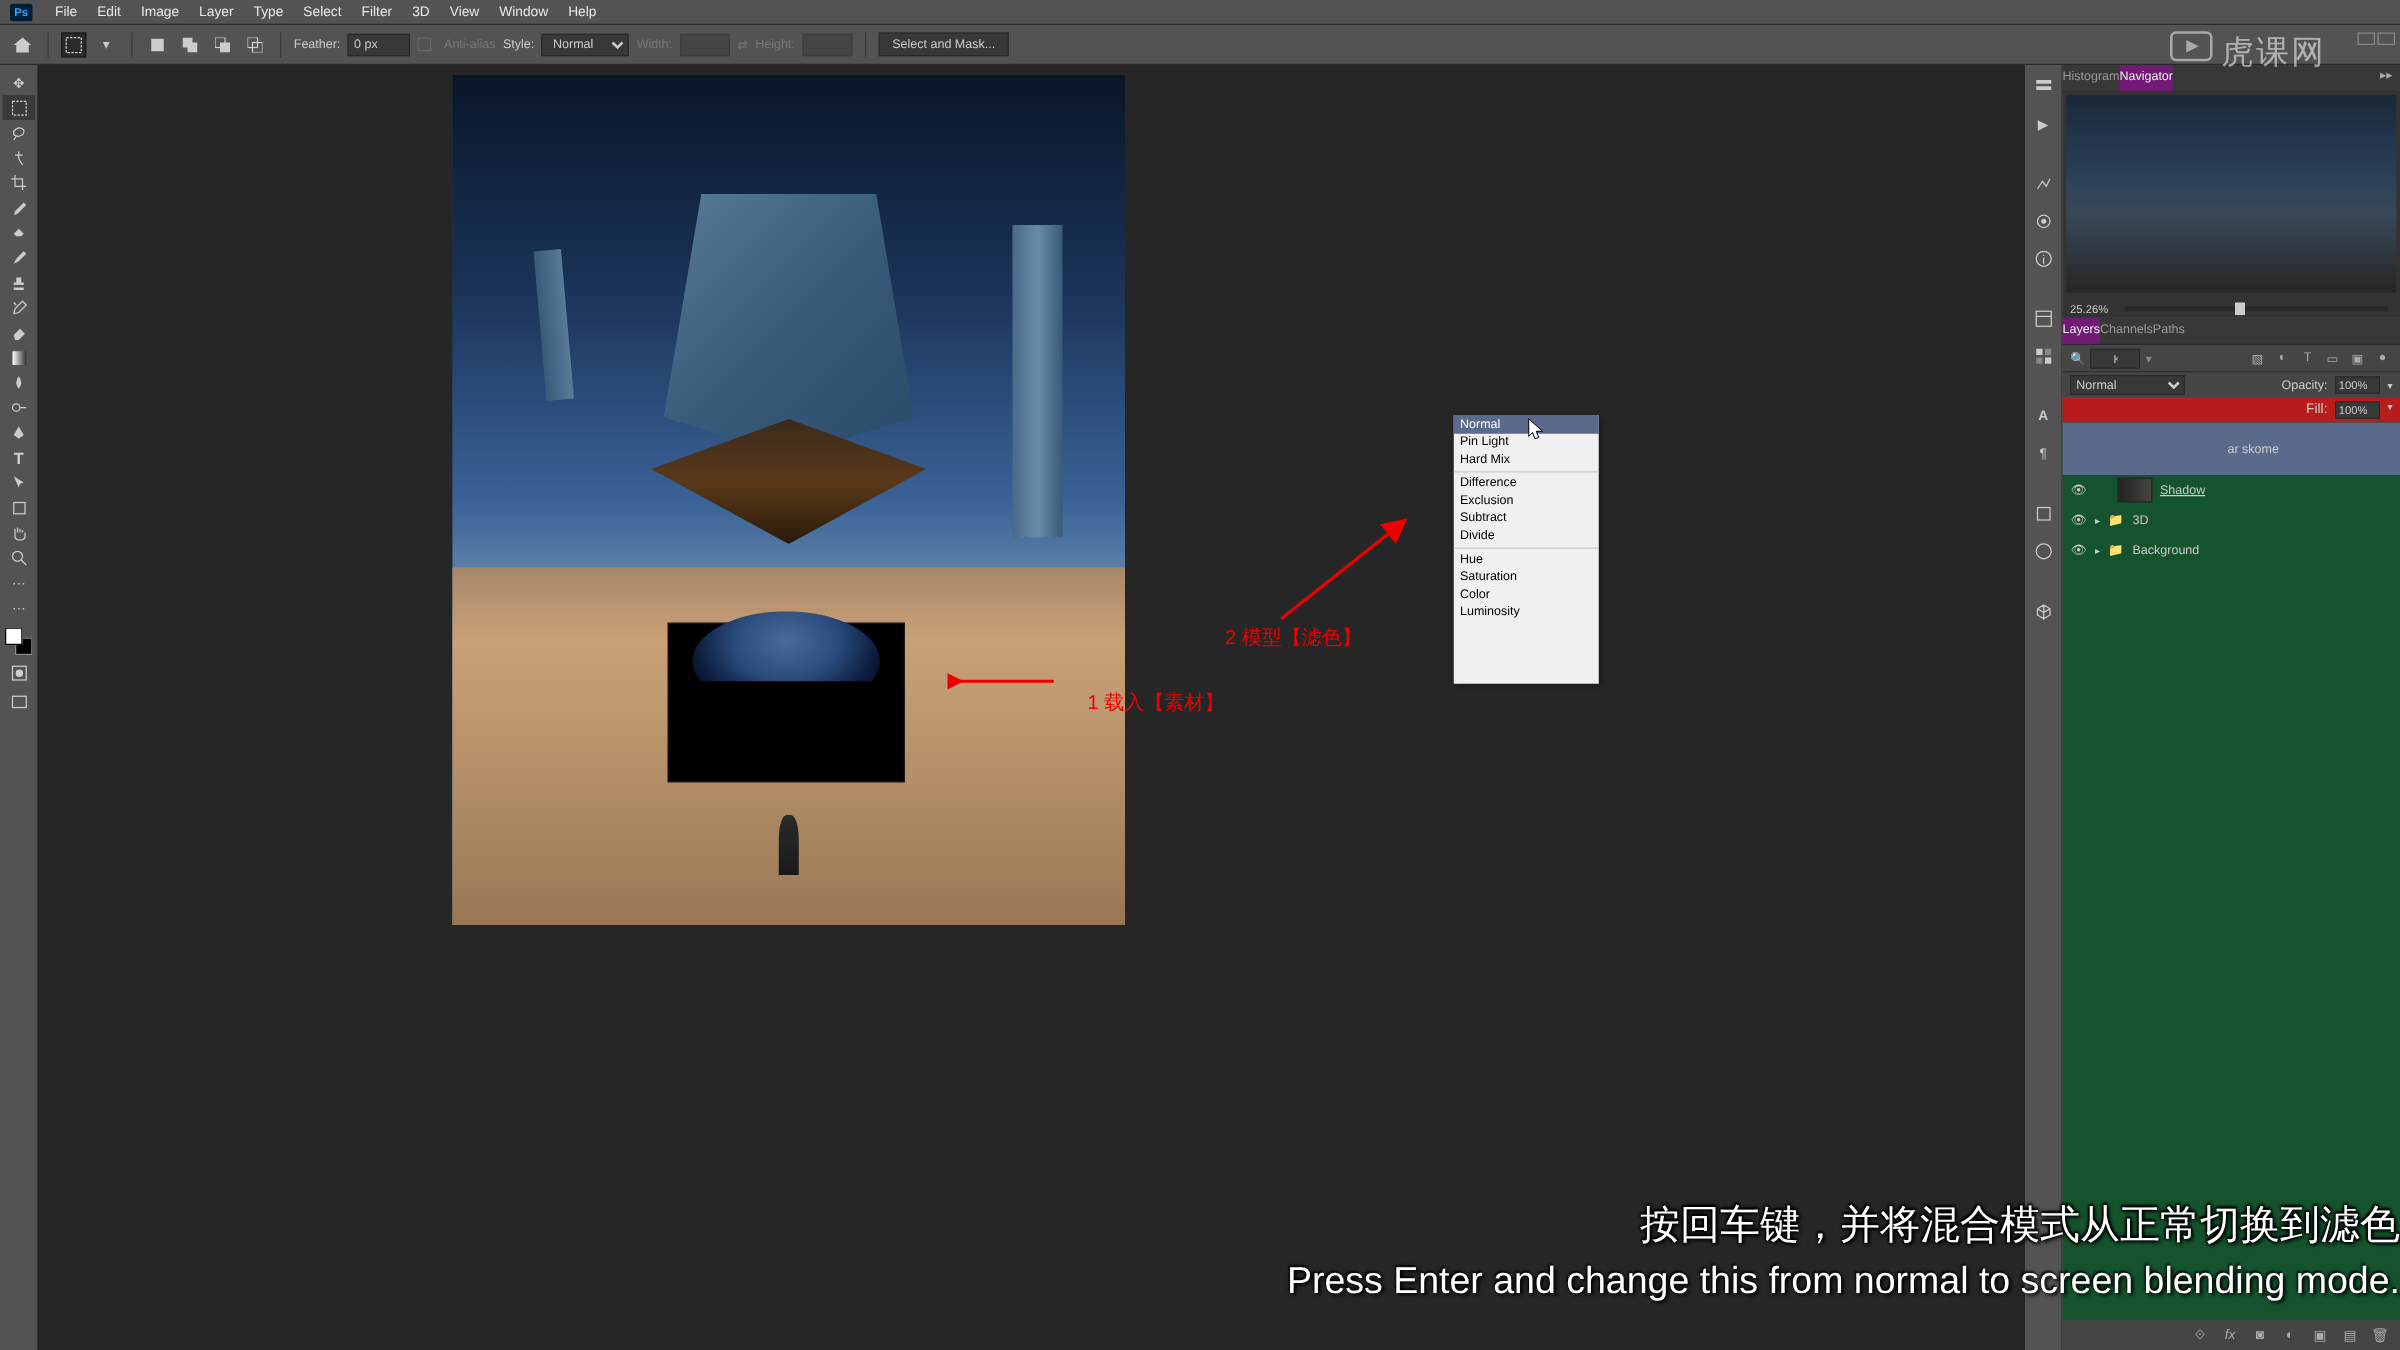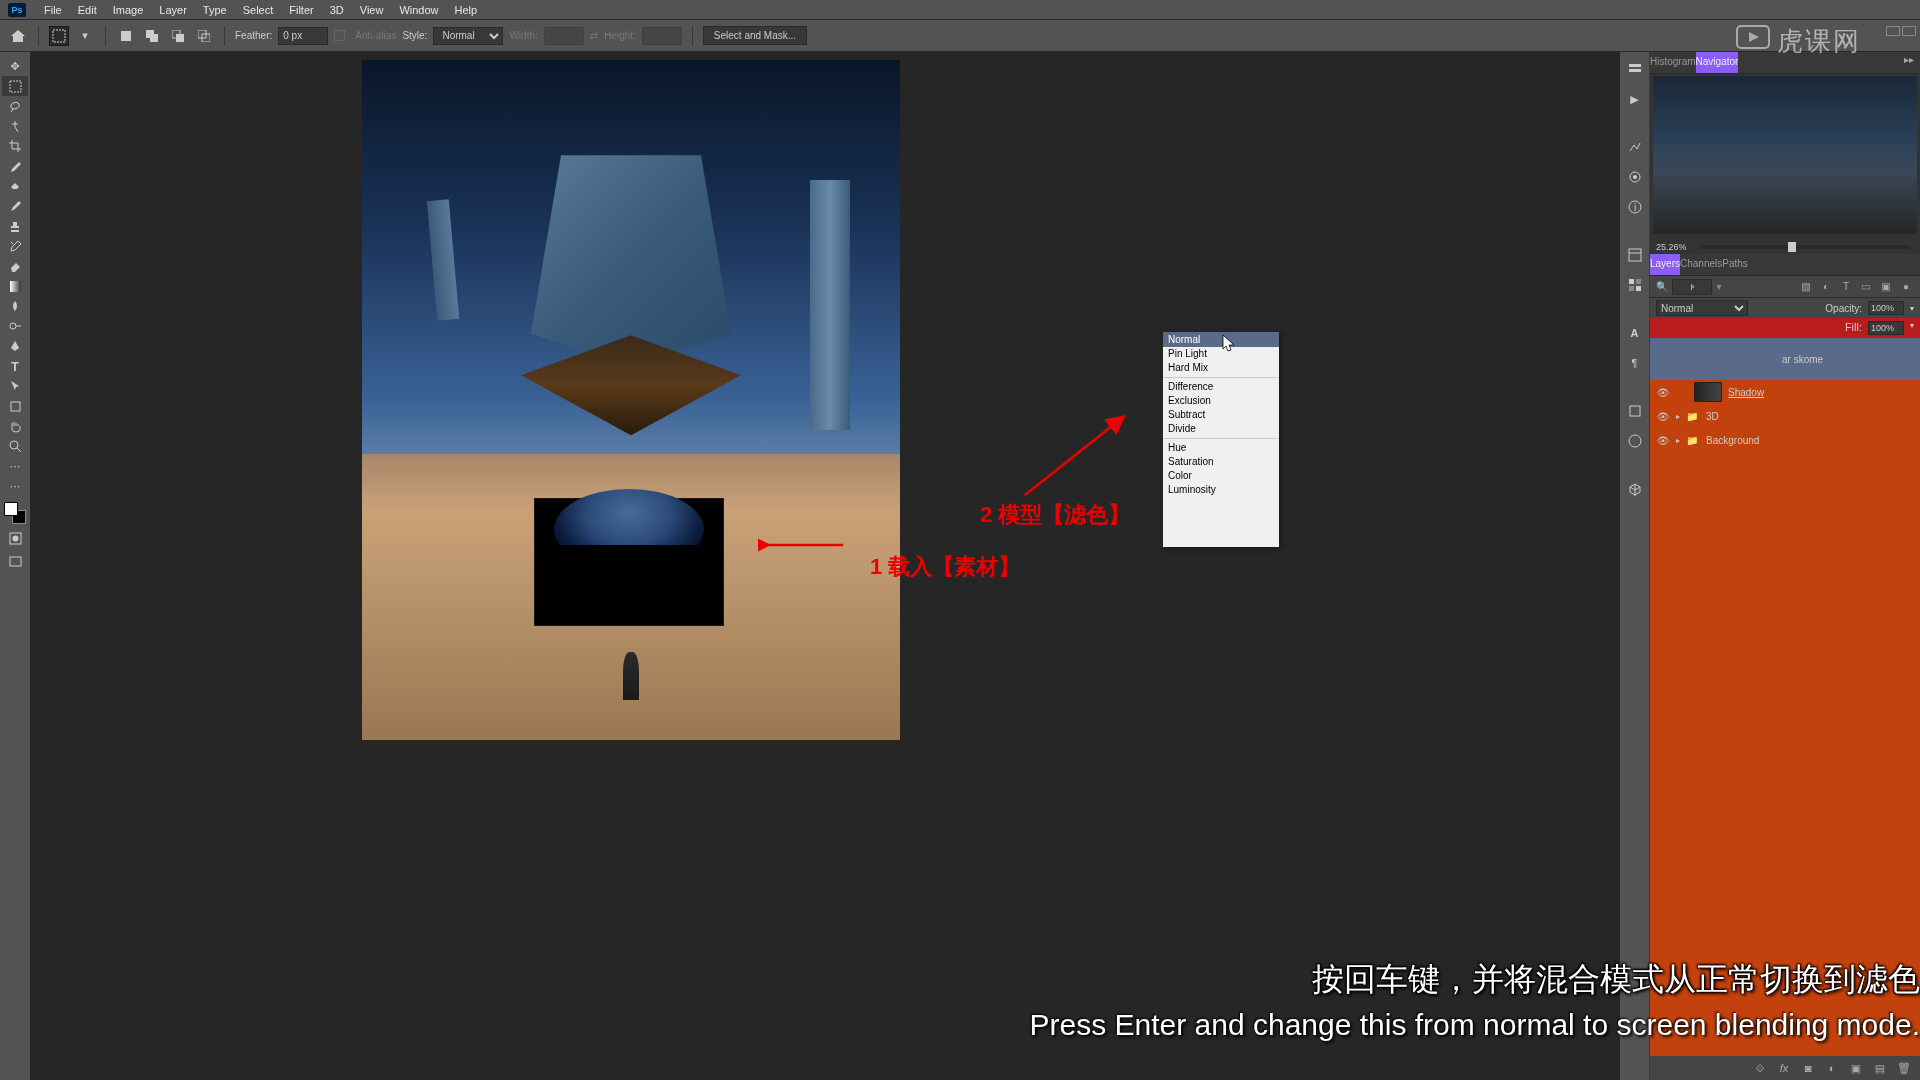--- a/index.html
+++ b/index.html
@@ -37,49 +37,49 @@
 .toolbox .swatch .fg{position:absolute;width:14px;height:14px;background:#fff;border:1px solid #000;left:0;top:0;z-index:2}
 .toolbox .swatch .bg{position:absolute;width:14px;height:14px;background:#000;border:1px solid #888;right:0;bottom:0}
 .toolbox .qm{margin-top:4px}
 .toolbox .sm{margin-top:4px}
 .rightcol{position:absolute;right:0;top:52px;width:300px;bottom:0;background:#535353;display:flex}
 .iconstrip{width:30px;background:#535353;border-right:1px solid #3a3a3a;display:flex;flex-direction:column;align-items:center;padding-top:6px;gap:8px}
 .iconstrip .pi{width:22px;height:22px;display:flex;align-items:center;justify-content:center;color:#ccc}
 .panels{flex:1;display:flex;flex-direction:column;background:#535353}
 .panel-hdr{background:#383838;display:flex;border-bottom:1px solid #2a2a2a;height:22px}
 .panel-tab{padding:4px 0;font-size:10px;color:#999;cursor:default}
-.panel-tab.active{color:#eee;background:#8b5cf6}
+.panel-tab.active{color:#eee;background:#701a75}
 .nav{height:180px;background:#333;position:relative;overflow:hidden}
 .nav .thumb{position:absolute;left:3px;right:3px;top:2px;bottom:20px;background:linear-gradient(180deg,#1a2838 0%,#2a4058 40%,#3a4858 60%,#252525 100%);display:flex;align-items:center;justify-content:center;overflow:hidden}
 .nav .zoom{position:absolute;bottom:2px;left:6px;font-size:9px;color:#ccc}
 .nav .slider{position:absolute;bottom:5px;left:50px;right:10px;height:4px;background:#2a2a2a}
 .nav .slider .knob{position:absolute;left:42%;top:-3px;width:8px;height:10px;background:#ccc}
 .layers-top{background:#454545;padding:3px 6px;display:flex;align-items:center;gap:4px;font-size:10px;height:22px;border-bottom:1px solid #2a2a2a}
 .layers-top .searchbox{background:#383838;border:1px solid #2a2a2a;color:#ccc;padding:1px 17px;width:40px;height:16px;font-size:9px}
 .layers-top .fi{width:16px;height:16px;display:flex;align-items:center;justify-content:center;color:#aaa}
 .layers-blend{background:#454545;padding:3px 6px;display:flex;align-items:center;gap:6px;height:20px;font-size:10px;position:relative}
 .layers-blend select{background:#383838;border:1px solid #2a2a2a;color:#ccc;font-size:10px;width:92px;height:16px}
 .layers-blend .ov{font-size:10px;color:#ccc}
 .layers-blend input{background:#383838;border:1px solid #2a2a2a;color:#ccc;width:36px;height:14px;font-size:9px;padding:0 2px}
 .layers-lock{background:#b91c1c;padding:3px 6px;height:20px;display:flex;align-items:flex-start;gap:6px}
 .dropdown{position:absolute;left:1163px;top:332px;width:116px;background:#f0f0f0;color:#000;z-index:100;box-shadow:2px 2px 6px rgba(0,0,0,0.4);font-size:10px}
 .dropdown .dh{background:#5a6a8a;color:#fff;padding:2px 5px}
 .dropdown .di{padding:1px 5px;line-height:12px}
 .dropdown .dsep{height:1px;background:#ccc;margin:2px 0}
 .dropdown .sp{height:50px}
-.layers-list{flex:1;background:#c2410c;overflow:hidden;position:relative}
+.layers-list{flex:1;background:#14532d;overflow:hidden;position:relative}
 .layer-row{display:flex;align-items:center;height:24px;padding:0 6px;gap:6px;font-size:10px;color:#ccc}
 .layer-row.sel{background:#5a6a8a}
 .layer-row .eye{width:14px;text-align:center}
 .layer-row .thumb{width:28px;height:20px;background:#333;border:1px solid #222}
 .layer-row .thumbg{width:14px;height:14px;display:flex;align-items:center;justify-content:center}
 .layer-row .lname{flex:1}
 .layers-bottom{background:#454545;height:24px;display:flex;align-items:center;justify-content:flex-end;gap:8px;padding:0 8px;color:#aaa}
 .layers-bottom .bi{width:16px;height:16px;display:flex;align-items:center;justify-content:center}
-.annot{position:absolute;color:#e00;font-size:22px;font-weight:bold;pointer-events:none}
+.annot{position:absolute;color:#e00;font-size:16px;font-weight:normal;pointer-events:none}
 .arrow{position:absolute;pointer-events:none}
 .subtitle{position:absolute;left:0;right:0;text-align:right;pointer-events:none}
 .sub1{bottom:78px;font-size:32px;color:#fff;text-shadow:2px 2px 3px #000,-1px -1px 2px #000,1px -1px 2px #000,-1px 1px 2px #000}
 .sub2{bottom:38px;font-size:30px;color:#fff;text-shadow:2px 2px 3px #000,-1px -1px 2px #000}
 .wm{position:absolute;right:10px;top:24px;font-size:26px;color:rgba(255,255,255,0.55);font-weight:500;letter-spacing:2px}
 .wmicon{position:absolute;right:5px;top:24px;width:180px;height:28px;display:flex;gap:6px;color:rgba(255,255,255,0.5)}
 .cursor{position:absolute;width:14px;height:18px;pointer-events:none;z-index:200}
 .winctl{position:absolute;right:4px;top:26px;display:flex;gap:2px}
 .winctl div{width:14px;height:10px;border:1px solid #888}
 .dblchev{position:absolute;right:6px;top:54px;color:#aaa;font-size:10px}

